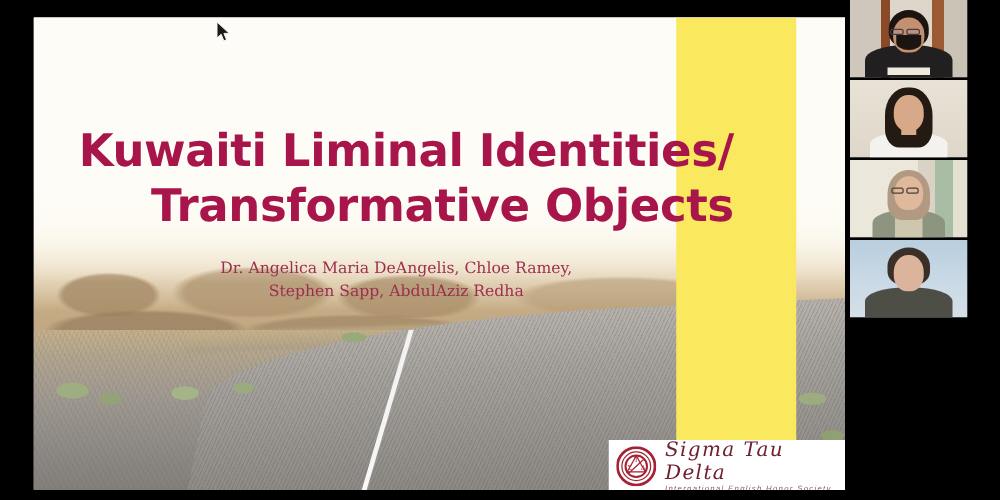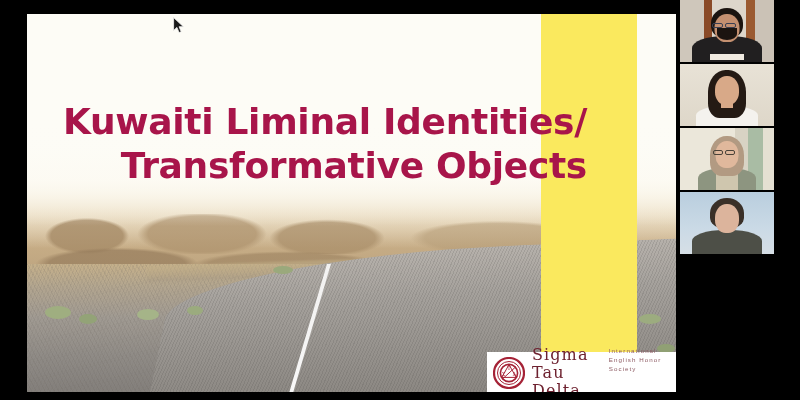--- a/index.html
+++ b/index.html
@@ -149,21 +149,21 @@
     width: 190px; height: 42px;
     background: #ffffff;
     display: flex; align-items: center;
     padding-left: 6px;
     gap: 7px;
   }
   .seal {
     position: relative;
     width: 32px; height: 32px; flex: 0 0 32px;
   }
-  .logo-text { display: flex; flex-direction: row; justify-content: center; }
+  .logo-text { display: flex; flex-direction: column; justify-content: center; font-style: italic; }
   .logo-name {
     font-family: "DejaVu Serif", serif;
     font-size: 16px;
     letter-spacing: 1.1px;
     color: #6e2230;
     line-height: 18px;
   }
   .logo-sub {
     font-family: "Liberation Sans", sans-serif;
     font-size: 6.2px;
@@ -228,20 +228,22 @@
     <div class="brush" style="left:246px; top:252px; width:20px; height:8px;  background:#9aa97c;"></div>
     <div class="brush" style="left:612px; top:300px; width:22px; height:10px; background:#9cac7f;"></div>
     <div class="brush" style="left:630px; top:330px; width:18px; height:9px;  background:#90a074;"></div>
 
     <div class="title-wash"></div>
     <div class="yellow-stripe"></div>
 
     <div class="slide-title">Kuwaiti Liminal Identities/
 Transformative Objects</div>
 
+    <div class="slide-authors">Dr. Angelica Maria DeAngelis, Chloe Ramey,
+Stephen Sapp, AbdulAziz Redha</div>
 
     <div class="logo-box">
       <div class="seal">
         <svg viewBox="0 0 32 32" width="32" height="32">
           <circle cx="16" cy="16" r="15" fill="none" stroke="#a52236" stroke-width="2.2"></circle>
           <circle cx="16" cy="16" r="11.5" fill="none" stroke="#a52236" stroke-width="1"></circle>
           <circle cx="16" cy="16" r="8.6" fill="none" stroke="#a52236" stroke-width="1.6"></circle>
           <path d="M16 7.6 L23.2 20.4 L8.8 20.4 Z" fill="none" stroke="#a52236" stroke-width="1"></path>
           <text x="16" y="12.6" font-family="DejaVu Serif, serif" font-size="5.2" fill="#a52236" text-anchor="middle">Τ</text>
           <text x="10.6" y="19.4" font-family="DejaVu Serif, serif" font-size="5.2" fill="#a52236" text-anchor="middle">Σ</text>

